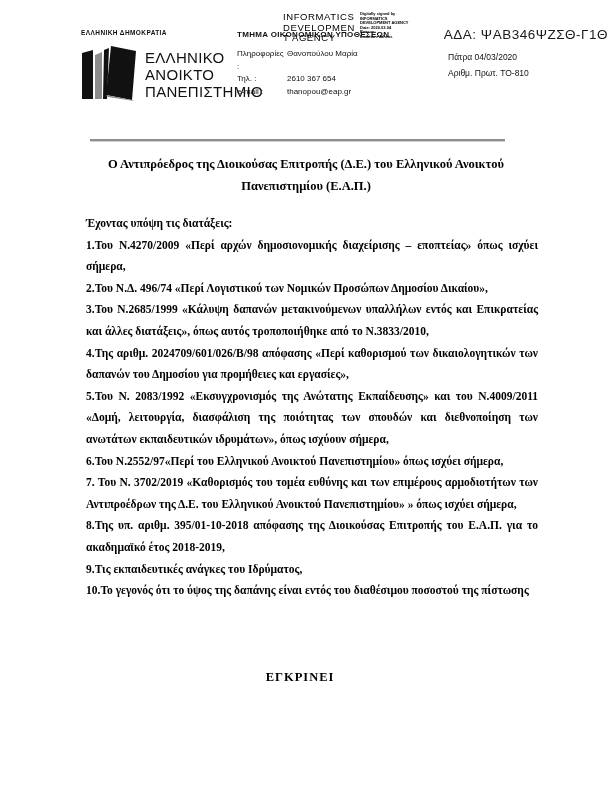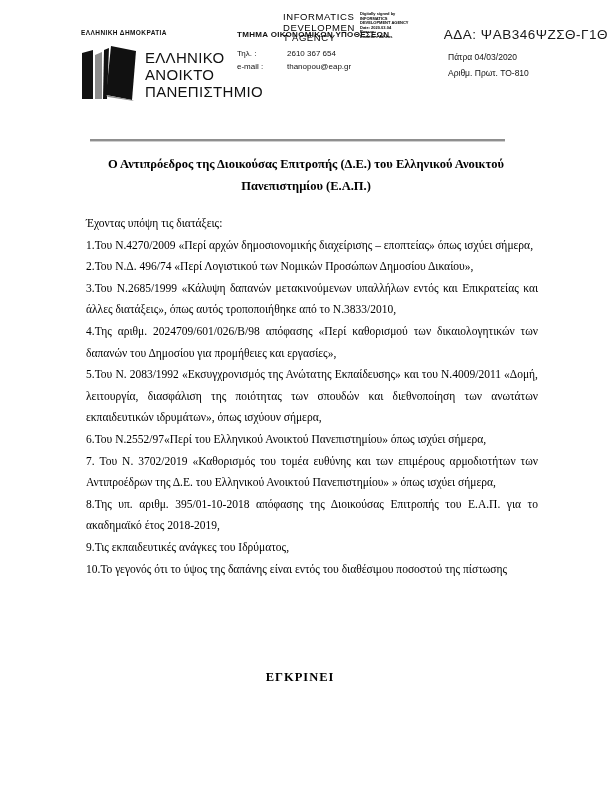--- a/index.html
+++ b/index.html
@@ -90,21 +90,21 @@
     font-weight: bold; font-size: 12.5px; line-height: 22px;
     color: #000;
   }
 
   
   .body-text {
     position: absolute; left: 86px; top: 213px; width: 452px;
     font-size: 11.5px; line-height: 21.6px;
     text-align: justify; color: #000;
   }
-  .body-text p { margin: 0; }
+  .body-text p { margin: 0; font-weight: bold; }
 
   
   .approval {
     position: absolute; left: 0; top: 670px; width: 600px;
     text-align: center; font-weight: bold; font-size: 12.5px;
     letter-spacing: 1px; color: #000;
   }
 </style>
 </head>
 <body>
@@ -143,20 +143,24 @@
       <div>INFORMATICS</div>
       <div>DEVELOPMENT AGENCY</div>
       <div>Date: 2020.03.04</div>
       <div>Reason:</div>
       <div>Location: Athens</div>
     </div>
   </div>
 
   <div class="contact">
     <div class="row">
+      <span class="lbl">Πληροφορίες :</span>
+      <span class="val">Θανοπούλου Μαρία</span>
+    </div>
+    <div class="row">
       <span class="lbl">Τηλ. :</span>
       <span class="val">2610 367 654</span>
     </div>
     <div class="row">
       <span class="lbl">e-mail :</span>
       <span class="val">thanopou@eap.gr</span>
     </div>
   </div>
 
   <div class="dateblock">

